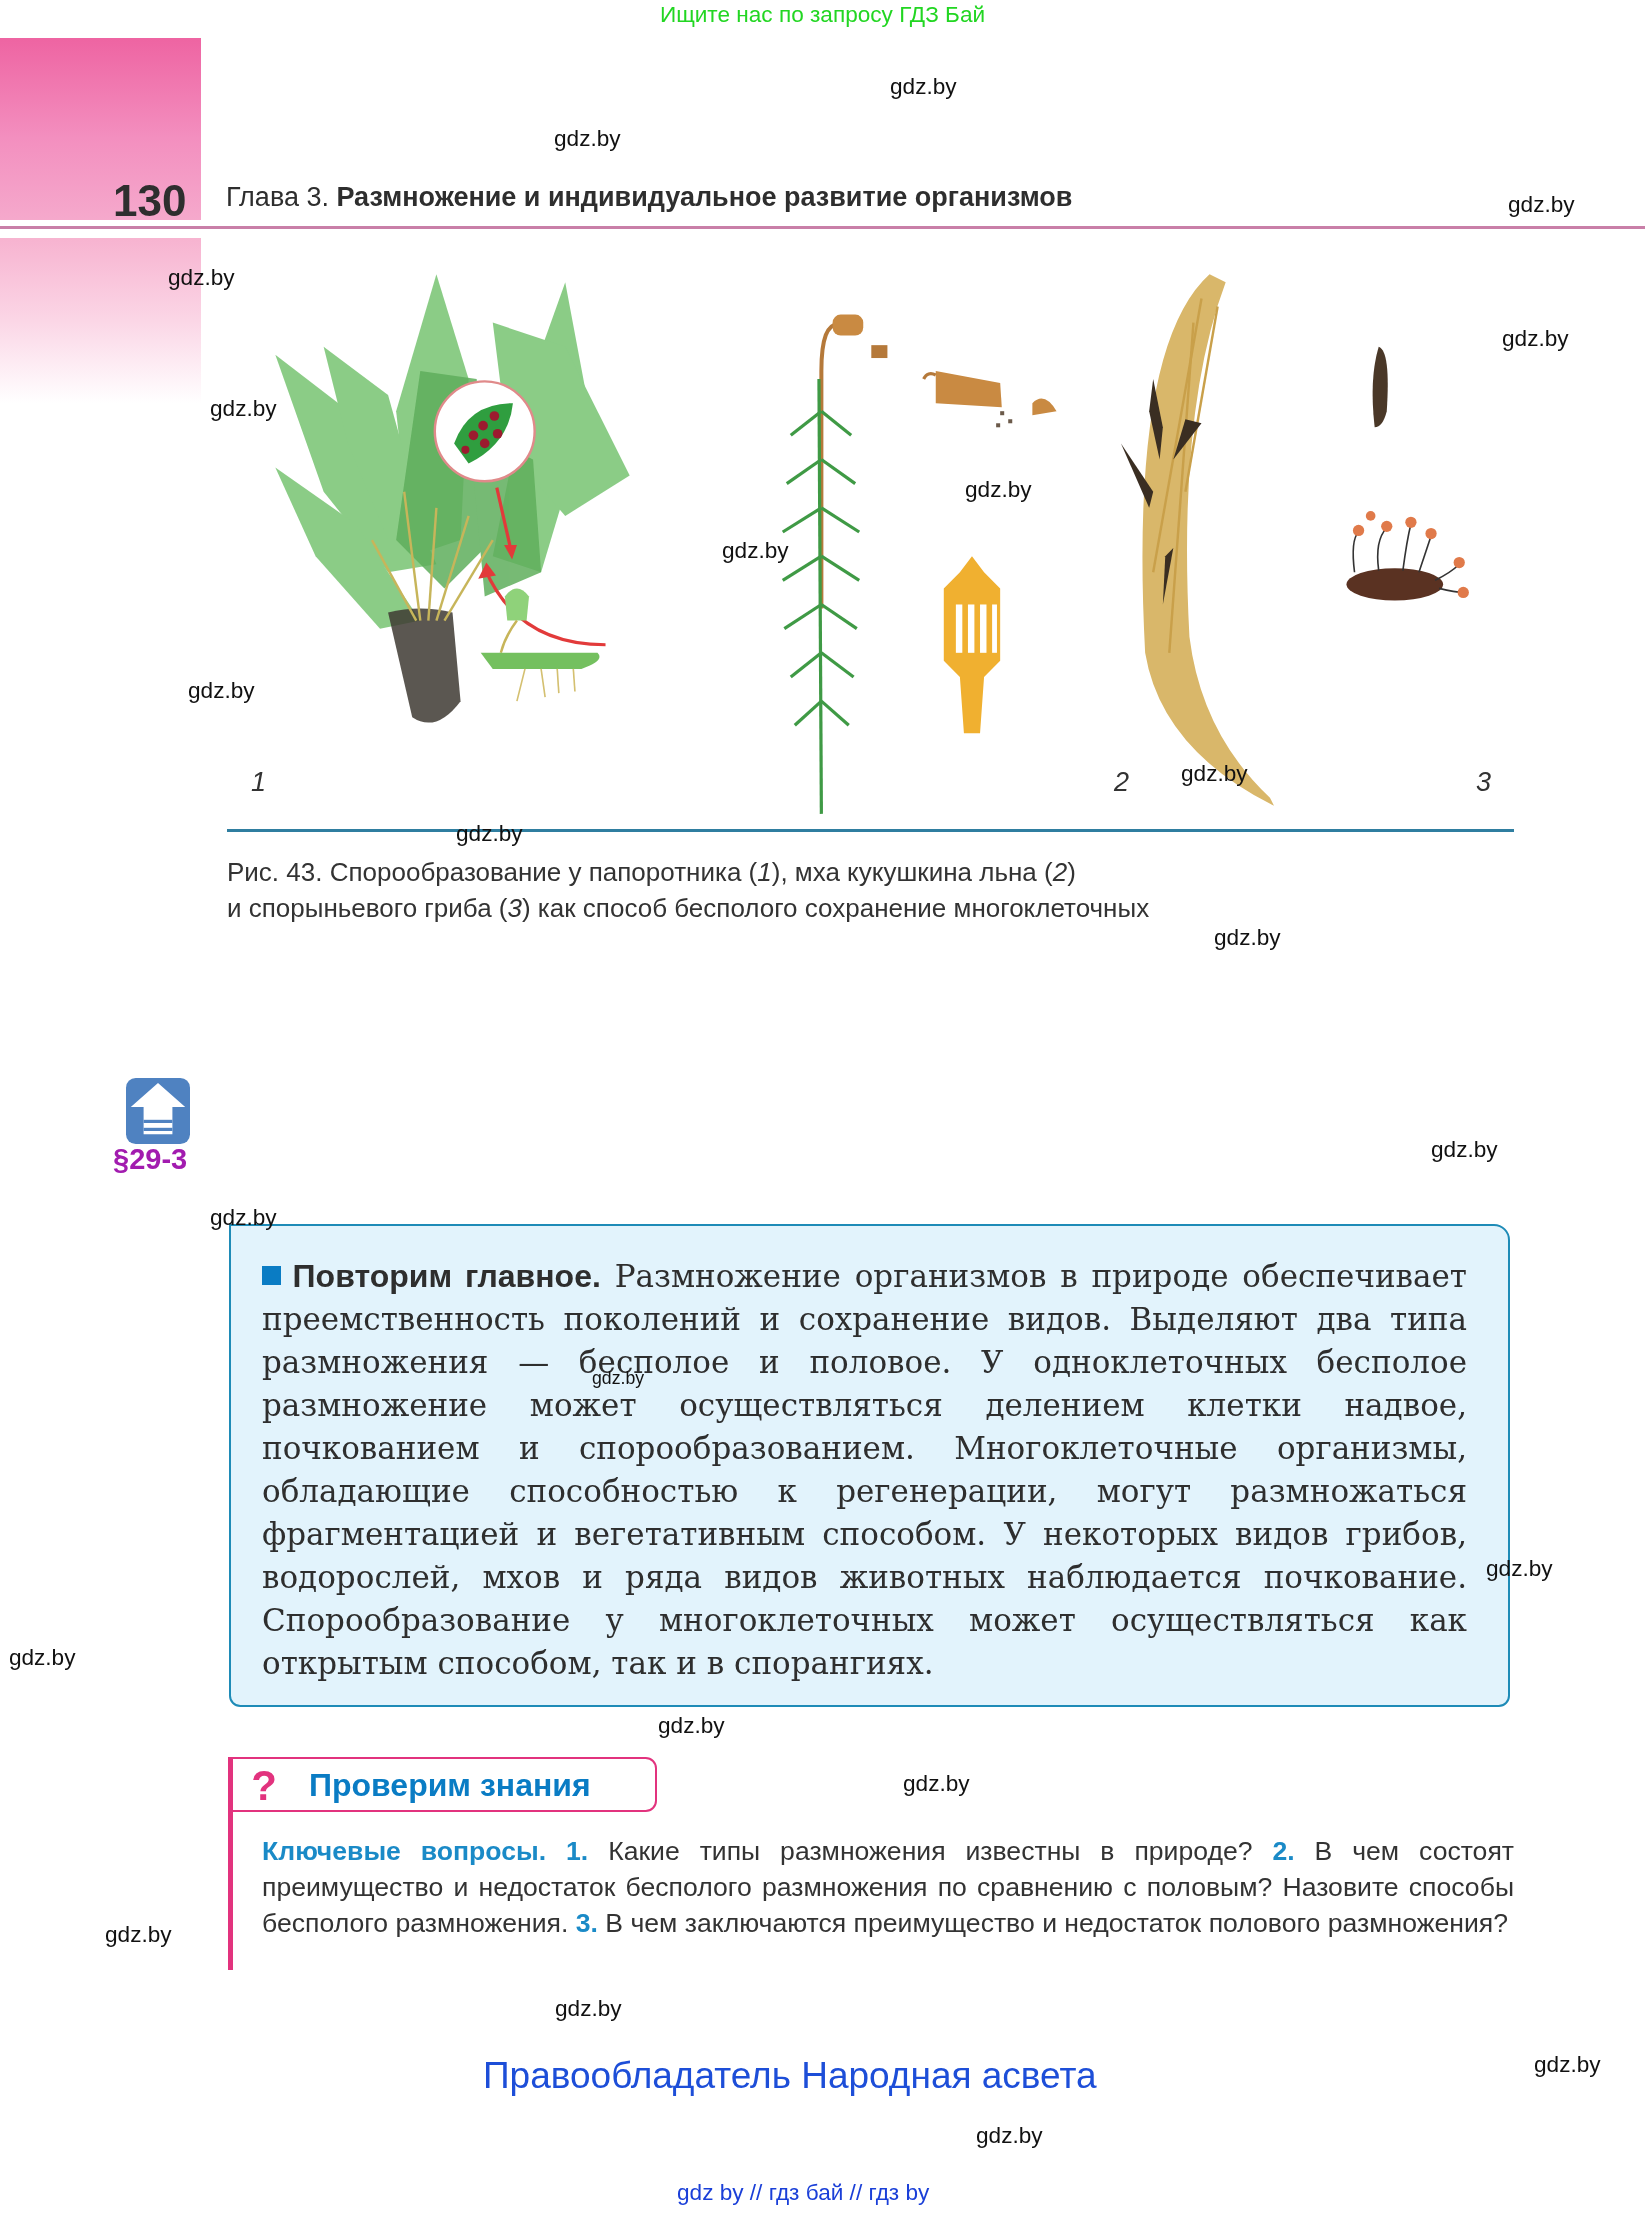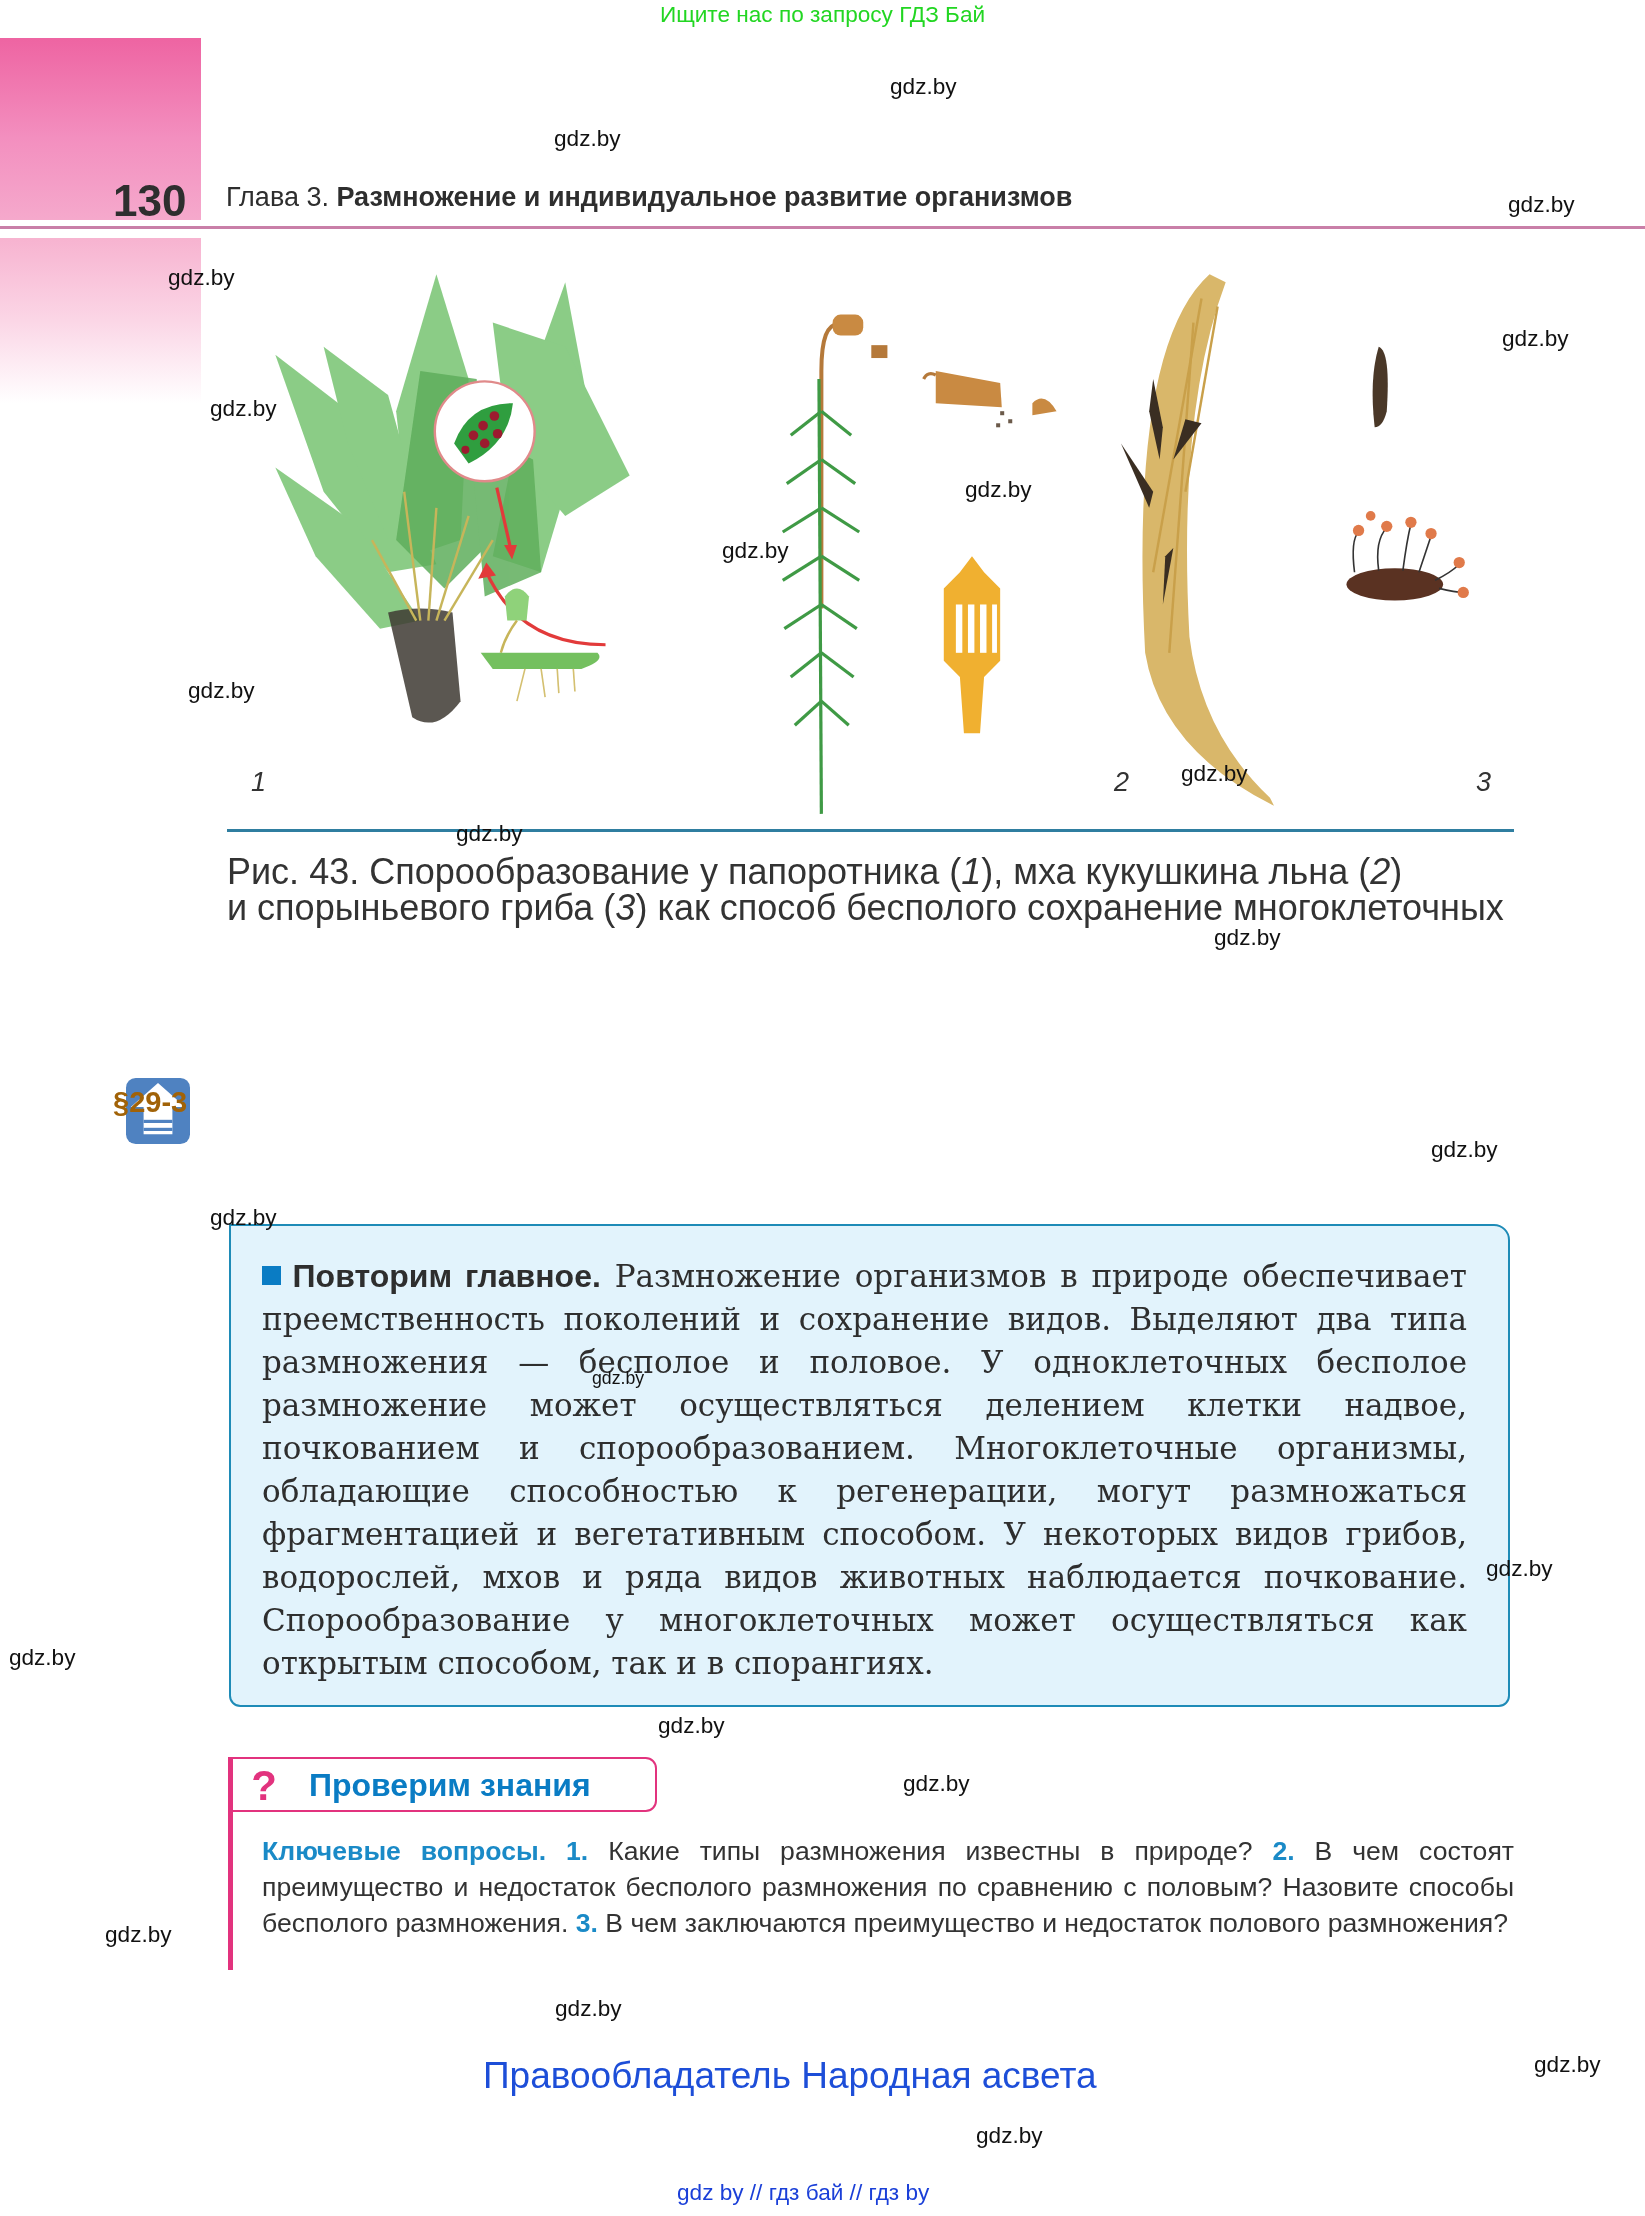--- a/index.html
+++ b/index.html
@@ -13,28 +13,28 @@
               background:linear-gradient(180deg,#f7b3d0 0%,#fbd6e6 50%,#ffffff 100%); }
   .header-rule { left:0; top:226px; width:1645px; height:3.2px; background:#c97fa8; }
   .page-num { left:113px; top:176px; font-size:44px; font-weight:bold; color:#2e2e2e; }
   .chapter { left:226px; top:182px; font-size:27px; color:#2e2e2e; white-space:nowrap; }
   .chapter b { font-weight:bold; }
   .wm { font-size:22.6px; color:#111; white-space:nowrap; }
   .wm.small { font-size:17.7px; }
   .figure { left:227px; top:250px; width:1287px; height:564px; }
   .fig-rule { left:227px; top:829px; width:1287px; height:3.2px; background:#2f7ea0; }
   .fig-label { font-style:italic; font-size:27px; color:#333; }
-  .caption { left:227px; top:854px; width:1289px; font-size:36px; line-height:36px; color:#333; }
+  .caption { left:227px; top:854px; width:1289px; font-size:26px; line-height:36px; color:#333; }
   .caption i { font-style:italic; }
   .body-text { left:227px; top:970px; width:1286px; font-family:"DejaVu Serif", serif;
                font-size:31px; line-height:43px; color:#2e2e2e; text-align:justify; }
   .body-text p { margin:0; text-indent:58px; }
   .body-text em { font-style:italic; font-weight:bold; }
   .ref-icon { left:126px; top:1078px; width:64px; height:66px; background:#4f82c1; border-radius:9.7px; }
-  .ref-label { left:113px; top:1086px; font-size:29px; font-weight:bold; color:#a16207; }
+  .ref-label { left:113px; top:1143px; font-size:29px; font-weight:bold; color:#a21caf; }
   .summary { left:229px; top:1224px; width:1281px; height:483px; background:#e2f3fc;
              border:2.4px solid #1e8bb7; border-top-right-radius:16px; border-bottom-left-radius:11.3px; border-bottom-right-radius:11.3px; box-sizing:border-box; }
   .summary-text { position:absolute; left:31px; top:29px; right:41px; font-family:"DejaVu Serif", serif;
                   font-size:31px; line-height:43px; color:#2e2e2e; text-align:justify; }
   .summary-marker { display:inline-block; width:19.3px; height:19.3px; background:#0a7cc4; margin-right:11.3px; vertical-align:1.6px; }
   .summary-title { font-family:"Liberation Sans", sans-serif; font-weight:bold; font-size:32px; color:#2e2e2e; }
   .q-bar { left:228px; top:1757px; width:4.8px; height:213px; background:#e2337e; }
   .q-head { left:228px; top:1757px; width:429px; height:55px; border:2.4px solid #e2337e; border-left:4.8px solid #e2337e;
             border-top-right-radius:11.3px; border-bottom-right-radius:11.3px; box-sizing:border-box; }
   .q-mark { position:absolute; left:19.3px; top:3.2px; font-size:42px; font-weight:bold; color:#e2337e; }

